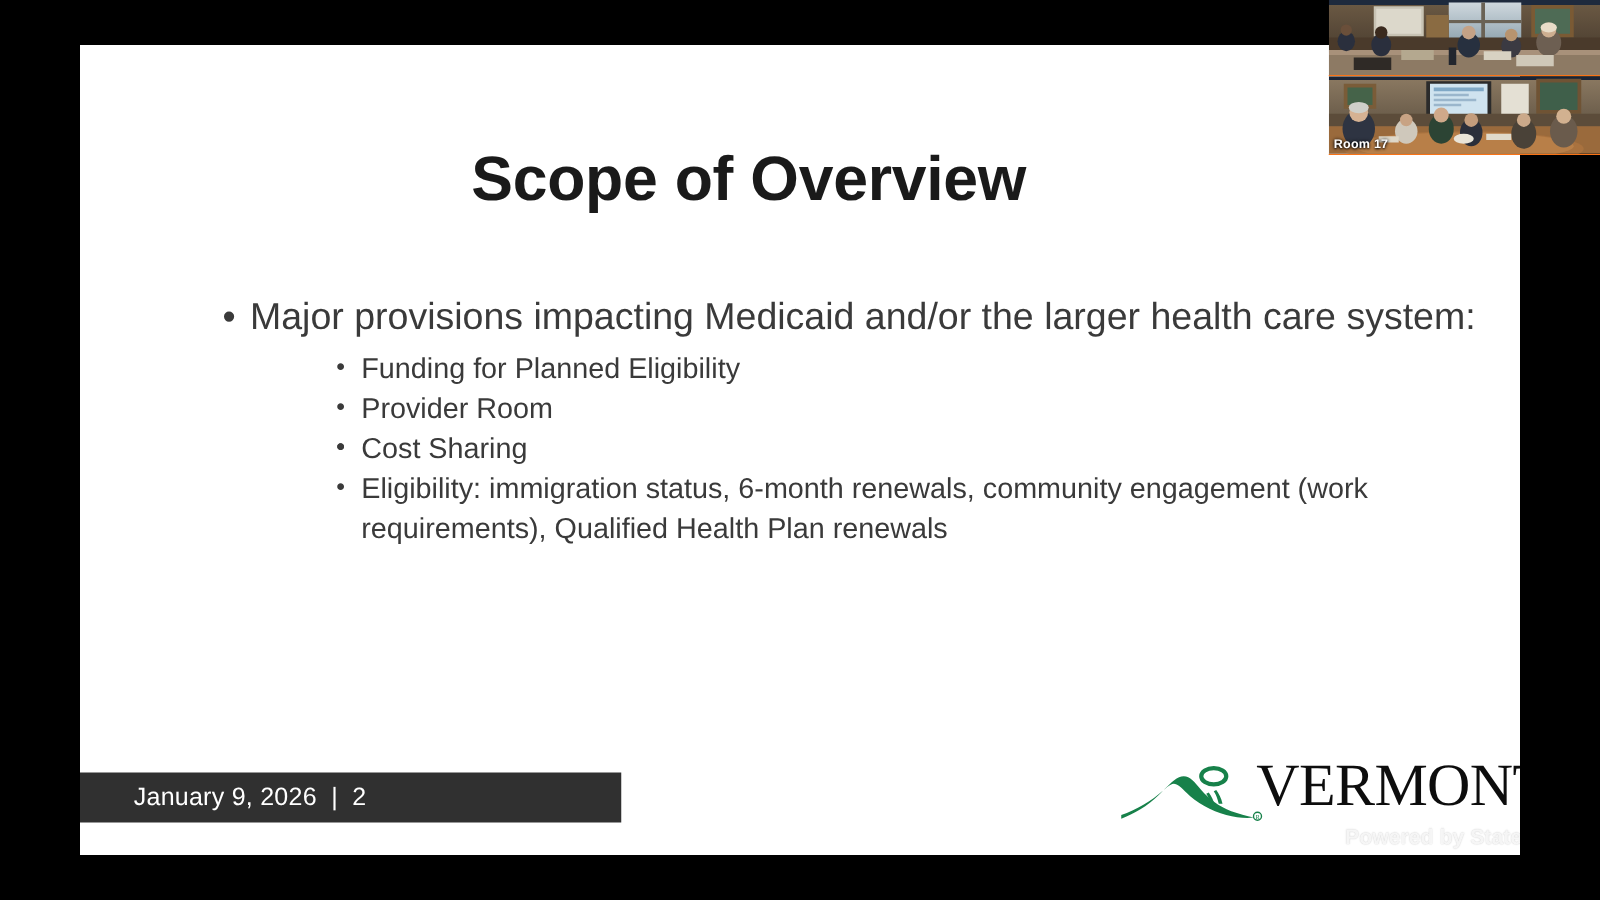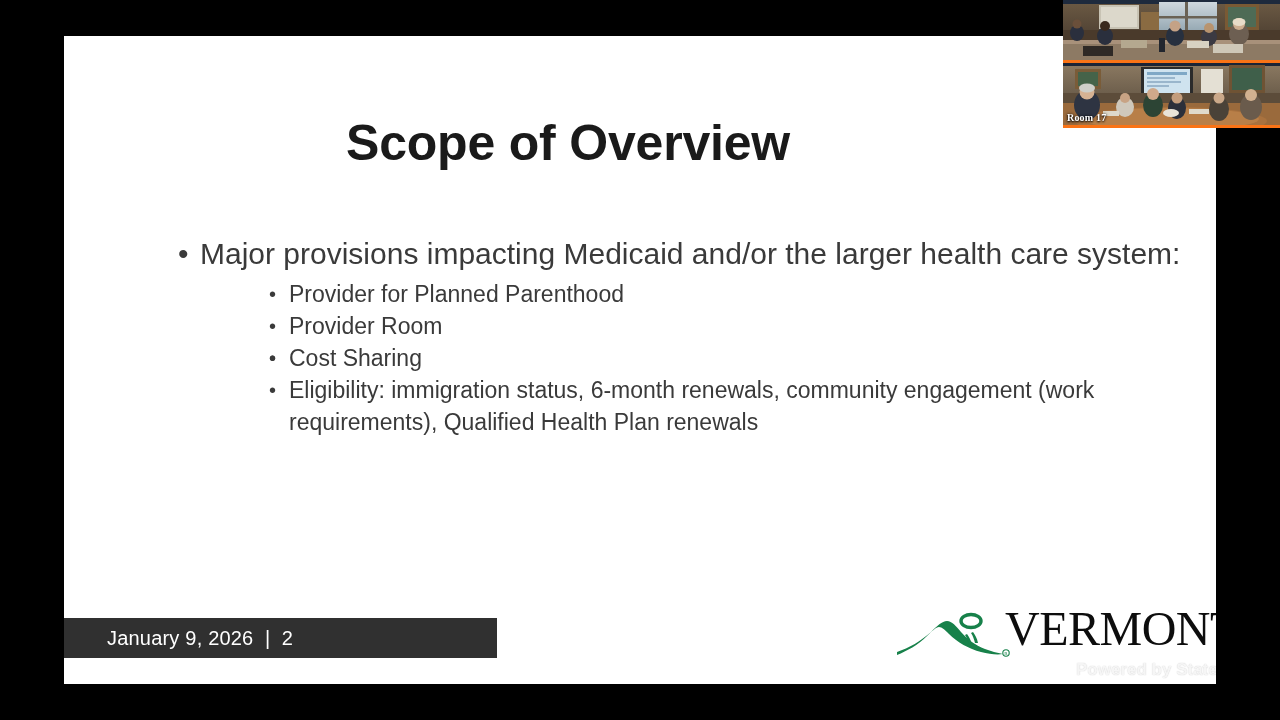--- a/index.html
+++ b/index.html
@@ -36,20 +36,21 @@
   #slide-title {
     position: absolute;
     left: 0;
     top: 78px;
     width: 1008px;
     text-align: center;
     font-size: 50px;
     font-weight: bold;
     color: #1a1a1a;
     letter-spacing: -0.2px;
+    padding-left: 31px;
   }
 
   
   #body-list {
     position: absolute;
     left: 40px;
     top: 199px;
     width: 1090px;
   }
 
@@ -146,22 +147,21 @@
   #thumb-strip {
     position: absolute;
     right: 0;
     top: 0;
     width: 217px;
   }
   .thumb {
     position: relative;
     width: 217px;
     overflow: hidden;
-    border-bottom: 3px solid #f97316;
-    font-family: Liberation Serif, serif;
+    border-bottom: 1px solid #f97316;
   }
   #thumb-0 { height: 60px; }
   #thumb-1 { height: 62px; }
 
   .thumb-label {
     position: absolute;
     left: 4px;
     bottom: 2px;
     color: #ffffff;
     font-size: 10px;
@@ -184,21 +184,21 @@
 
       <div class="lvl1">
         <span class="dot">•</span>
         <span>Major provisions impacting Medicaid and/or the larger health care system:</span>
       </div>
 
       <div class="sublist">
 
         <div class="lvl2">
           <span class="dot">•</span>
-          <span>Provider for Planned Parenthood</span>
+          <span>Funding for Planned Eligibility</span>
         </div>
 
         <div class="lvl2">
           <span class="dot">•</span>
           <span>Provider Room</span>
         </div>
 
         <div class="lvl2">
           <span class="dot">•</span>
         </div>

